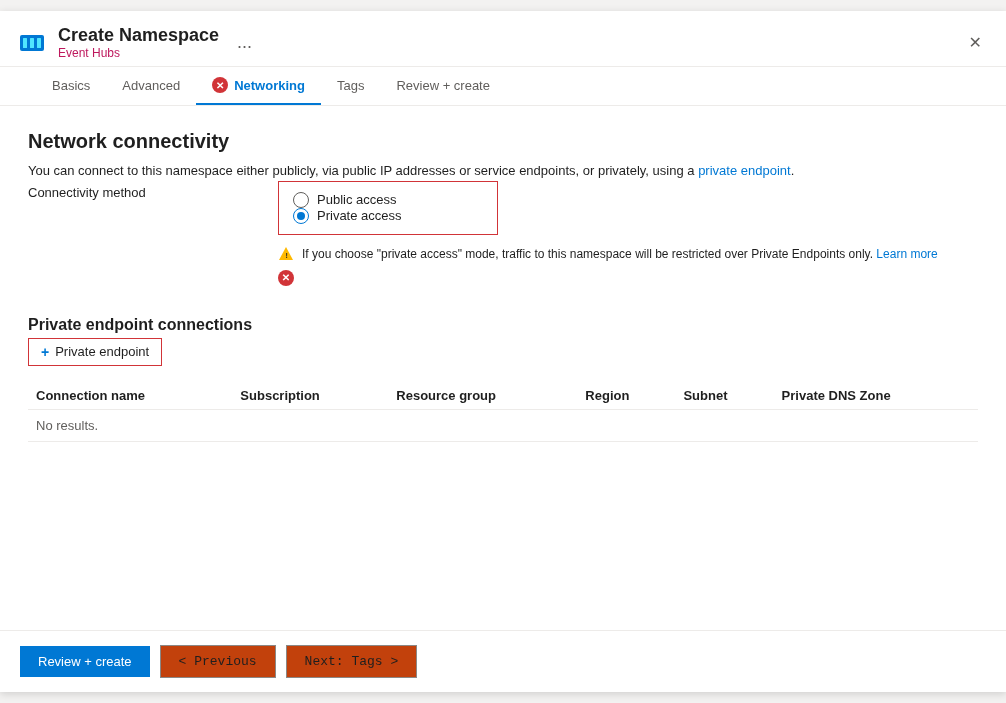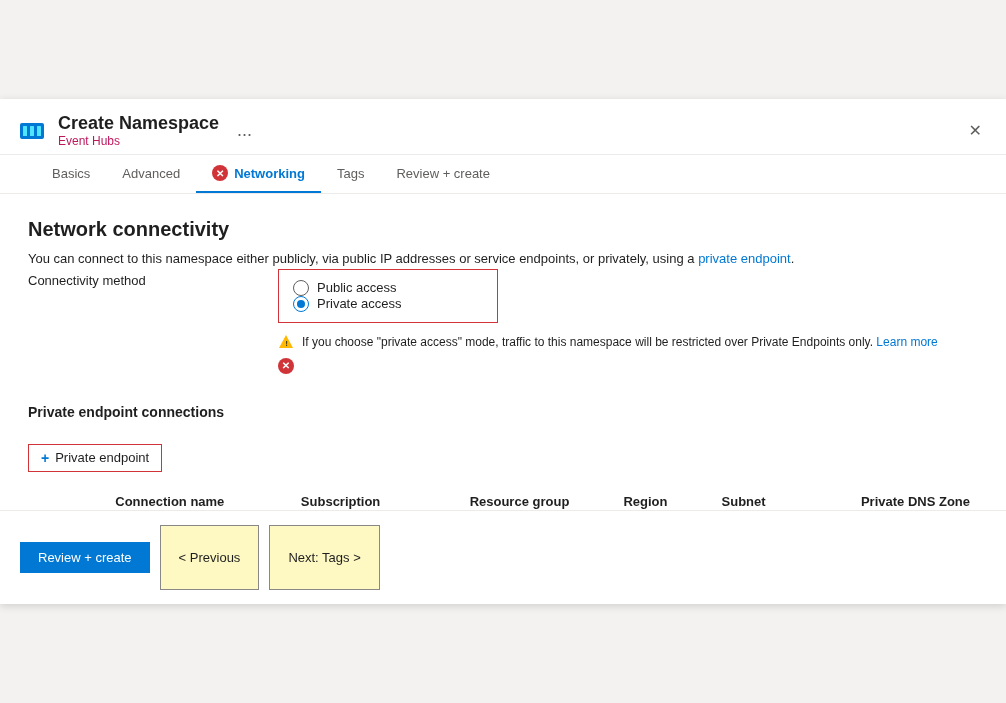--- a/index.html
+++ b/index.html
@@ -9,21 +9,21 @@
       color: #1f1f1f;
       background: #f3f2f1;
       display: flex;
       justify-content: center;
       align-items: center;
       min-height: 100vh;
     }
     .window {
       background: #fff;
       width: 1006px;
-      height: 505px;
+      height: 681px;
       position: relative;
       box-shadow: 0 2px 8px rgba(0,0,0,0.15);
       display: flex;
       flex-direction: column;
     }
     .title-bar {
       display: flex;
       align-items: center;
       justify-content: space-between;
       padding: 14px 20px 6px 16px;
@@ -191,43 +191,43 @@
       display: flex;
       align-items: center;
       justify-content: center;
       flex-shrink: 0;
       margin-top: 1px;
     }
     .private-endpoint-section {
       margin-top: 24px;
     }
     .private-endpoint-section .section-title {
-      font-size: 14px;
-      font-weight: 600;
-      margin-bottom: 24px;
+      font-size: 16px;
+      font-weight: 600;
+      margin-bottom: 4px;
     }
     .add-btn {
       display: inline-flex;
       align-items: center;
       gap: 6px;
       padding: 5px 12px;
       border: 1.5px solid #d13438;
       background: #fff;
       color: #1f1f1f;
       cursor: pointer;
       font-size: 13px;
       margin-bottom: 16px;
     }
     .plus-icon { color: #0078d4; font-weight: 700; font-size: 14px; }
     .table {
       width: 100%;
       border-collapse: collapse;
     }
     .table th {
-      text-align: right;
+      text-align: left;
       font-size: 13px;
       font-weight: 600;
       padding: 6px 8px;
       color: #1f1f1f;
       border-bottom: 1px solid #edebe9;
     }
     .table td {
       padding: 8px 8px;
       font-size: 13px;
       color: #605e5c;
@@ -248,27 +248,27 @@
     .btn-primary {
       background: #0078d4;
       color: #fff;
       border: none;
       padding: 8px 18px;
       font-size: 13px;
       cursor: pointer;
       font-family: inherit;
     }
     .btn-secondary {
-      background: #fef9c3;
+      background: #c2410c;
       color: #1f1f1f;
       border: 1px solid #8a8886;
-      padding: 24px 18px;
-      font-size: 13px;
-      cursor: pointer;
-      font-family: Liberation Sans, sans-serif;
+      padding: 8px 18px;
+      font-size: 13px;
+      cursor: pointer;
+      font-family: Liberation Mono, monospace;
     }
   </style>
 </head>
 <body>
 
 <div class="window">
 
   <div class="title-bar">
     <div class="title-left">
       <div class="title-icon">

